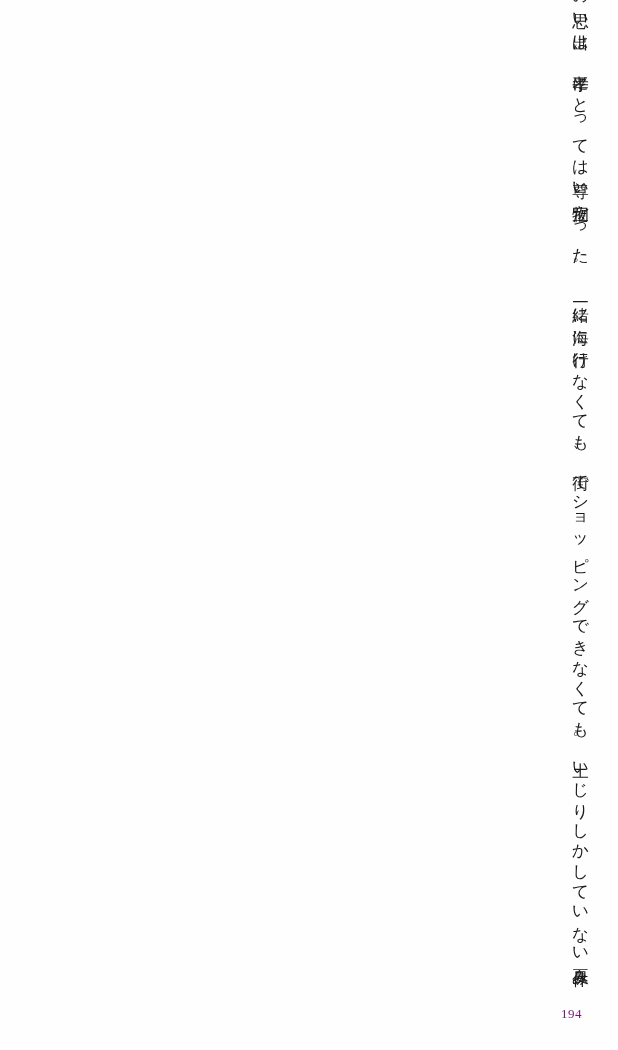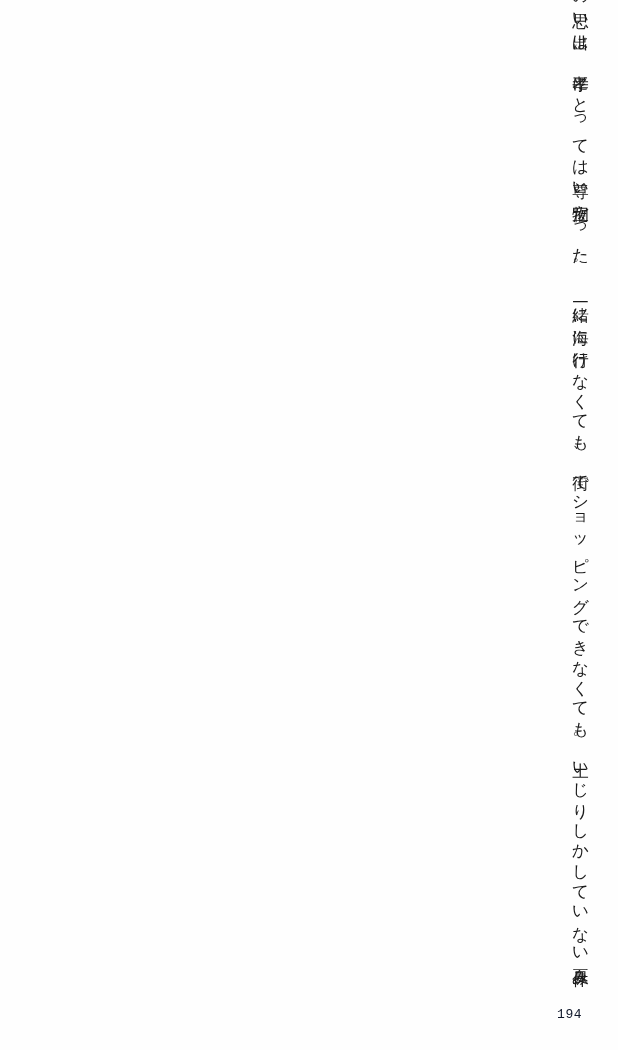--- a/index.html
+++ b/index.html
@@ -56,22 +56,22 @@
   .line.indent {
     padding-top: 18px;
     box-sizing: border-box;
   }
   .page-number {
     position: absolute;
     bottom: 28px;
     right: 36px;
     font-size: 13px;
     letter-spacing: 0.5px;
-    color: #0f172a;
-    font-family: Liberation Mono, monospace;
+    color: #701a75;
+    font-family: Liberation Serif, serif;
   }
 </style>
 </head>
 <body>
 
 <div class="page">
   <div class="text-block" id="text-body">
       <div class="line indent">一緒に海に行けなくても、街でショッピングできなくても。土いじりしかしていない夏休み</div>
       <div class="line">の思い出は、孝平にとっては尊い宝物だった。</div>
     </div>

